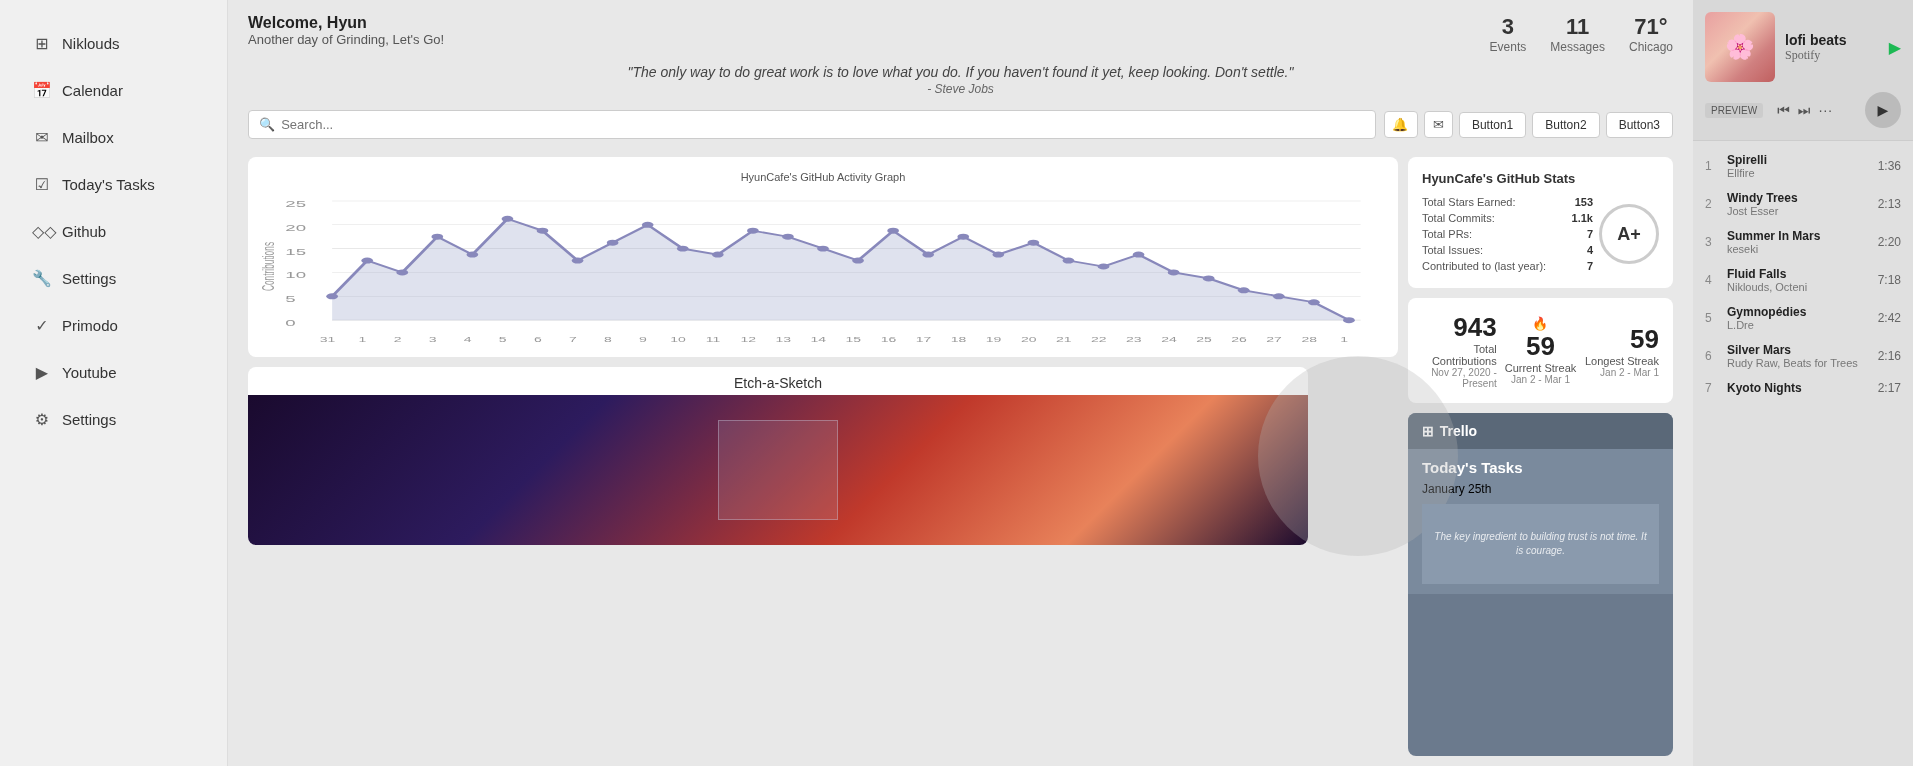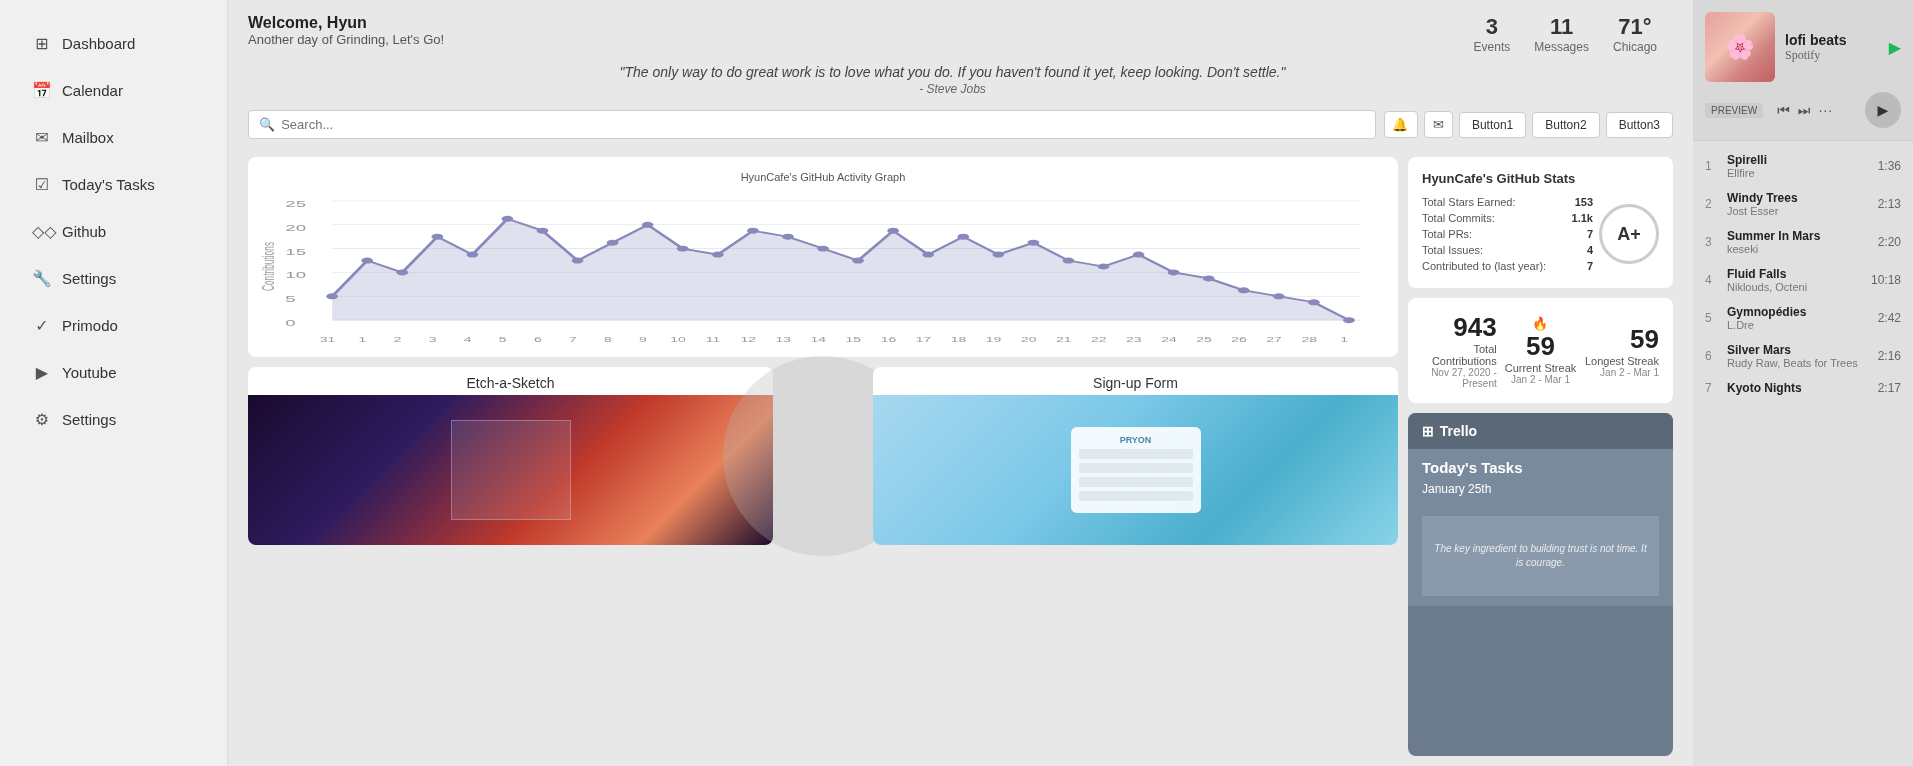--- a/index.html
+++ b/index.html
@@ -38,21 +38,21 @@
     .main {
       flex: 1;
       display: flex;
       flex-direction: column;
       overflow: hidden;
     }
 
     
     .header {
       background: #e8e8e8;
-      padding: 14px 36px 0 20px;
+      padding: 14px 20px 0 20px;
     }
     .header-top {
       display: flex;
       justify-content: space-between;
       align-items: flex-start;
     }
     .welcome-text h2 {
       font-size: 16px;
       font-weight: 600;
       color: #222;
@@ -342,22 +342,22 @@
       background: #7a8a9d;
     }
     .trello-tasks-title {
       font-size: 15px;
       font-weight: 700;
       color: white;
       margin-bottom: 6px;
     }
     .trello-date {
       font-size: 12px;
-      color: #ffffff;
-      margin-bottom: 20px;
+      color: #000000;
+      margin-bottom: 8px;
     }
     .trello-task-item {
       background: white;
       border-radius: 4px;
       padding: 7px 10px;
       font-size: 12px;
       color: #333;
       margin-bottom: 6px;
       font-weight: 500;
     }
@@ -467,21 +467,21 @@
     .track-name { font-size: 12px; font-weight: 600; color: #222; }
     .track-artist { font-size: 11px; color: #777; }
     .track-duration { font-size: 12px; color: #666; }
   </style>
 </head>
 <body>
 
 <div class="sidebar">
   <div class="sidebar-item">
     <span class="icon">⊞</span>
-    <span>Dashboard</span>
+    <span>Niklouds</span>
   </div>
   <div class="sidebar-item">
     <span class="icon">📅</span>
     <span>Calendar</span>
   </div>
   <div class="sidebar-item">
     <span class="icon">✉</span>
     <span>Mailbox</span>
   </div>
   <div class="sidebar-item">
@@ -655,34 +655,20 @@
             <div class="etch-thumb">
               <div class="etch-grid-overlay"></div>
             </div>
           </div>
         </div>
 
         <div style="position:relative; width:80px; display:flex; align-items:center; justify-content:center;">
           <div style="width:200px; height:200px; border-radius:50%; background:rgba(180,180,180,0.3); position:absolute;"></div>
         </div>
 
-        <div class="project-card">
-          <div class="project-label">Sign-up Form</div>
-          <div class="project-thumb">
-            <div class="signup-thumb">
-              <div class="signup-form-mock">
-                <div style="text-align:center; font-size:9px; font-weight:700; color:#4a8aaa; margin-bottom:4px;">PRYON</div>
-                <div class="mock-form-row"></div>
-                <div class="mock-form-row"></div>
-                <div class="mock-form-row"></div>
-                <div class="mock-form-row"></div>
-              </div>
-            </div>
-          </div>
-        </div>
       </div>
 
     </div>
 
     <div class="right-panel">
 
       <div class="github-stats-card">
         <div class="github-stats-title">HyunCafe's GitHub Stats</div>
         <div class="stats-grid">
           <div class="stats-labels">
@@ -795,21 +781,21 @@
       <div class="track-artist">keseki</div>
     </div>
     <span class="track-duration">2:20</span>
   </div>
       <div class="music-list-item">
     <span class="track-num">4</span>
     <div class="track-info">
       <div class="track-name">Fluid Falls</div>
       <div class="track-artist">Niklouds, Octeni</div>
     </div>
-    <span class="track-duration">10:18</span>
+    <span class="track-duration">7:18</span>
   </div>
       <div class="music-list-item">
     <span class="track-num">5</span>
     <div class="track-info">
       <div class="track-name">Gymnopédies</div>
       <div class="track-artist">L.Dre</div>
     </div>
     <span class="track-duration">2:42</span>
   </div>
       <div class="music-list-item">

